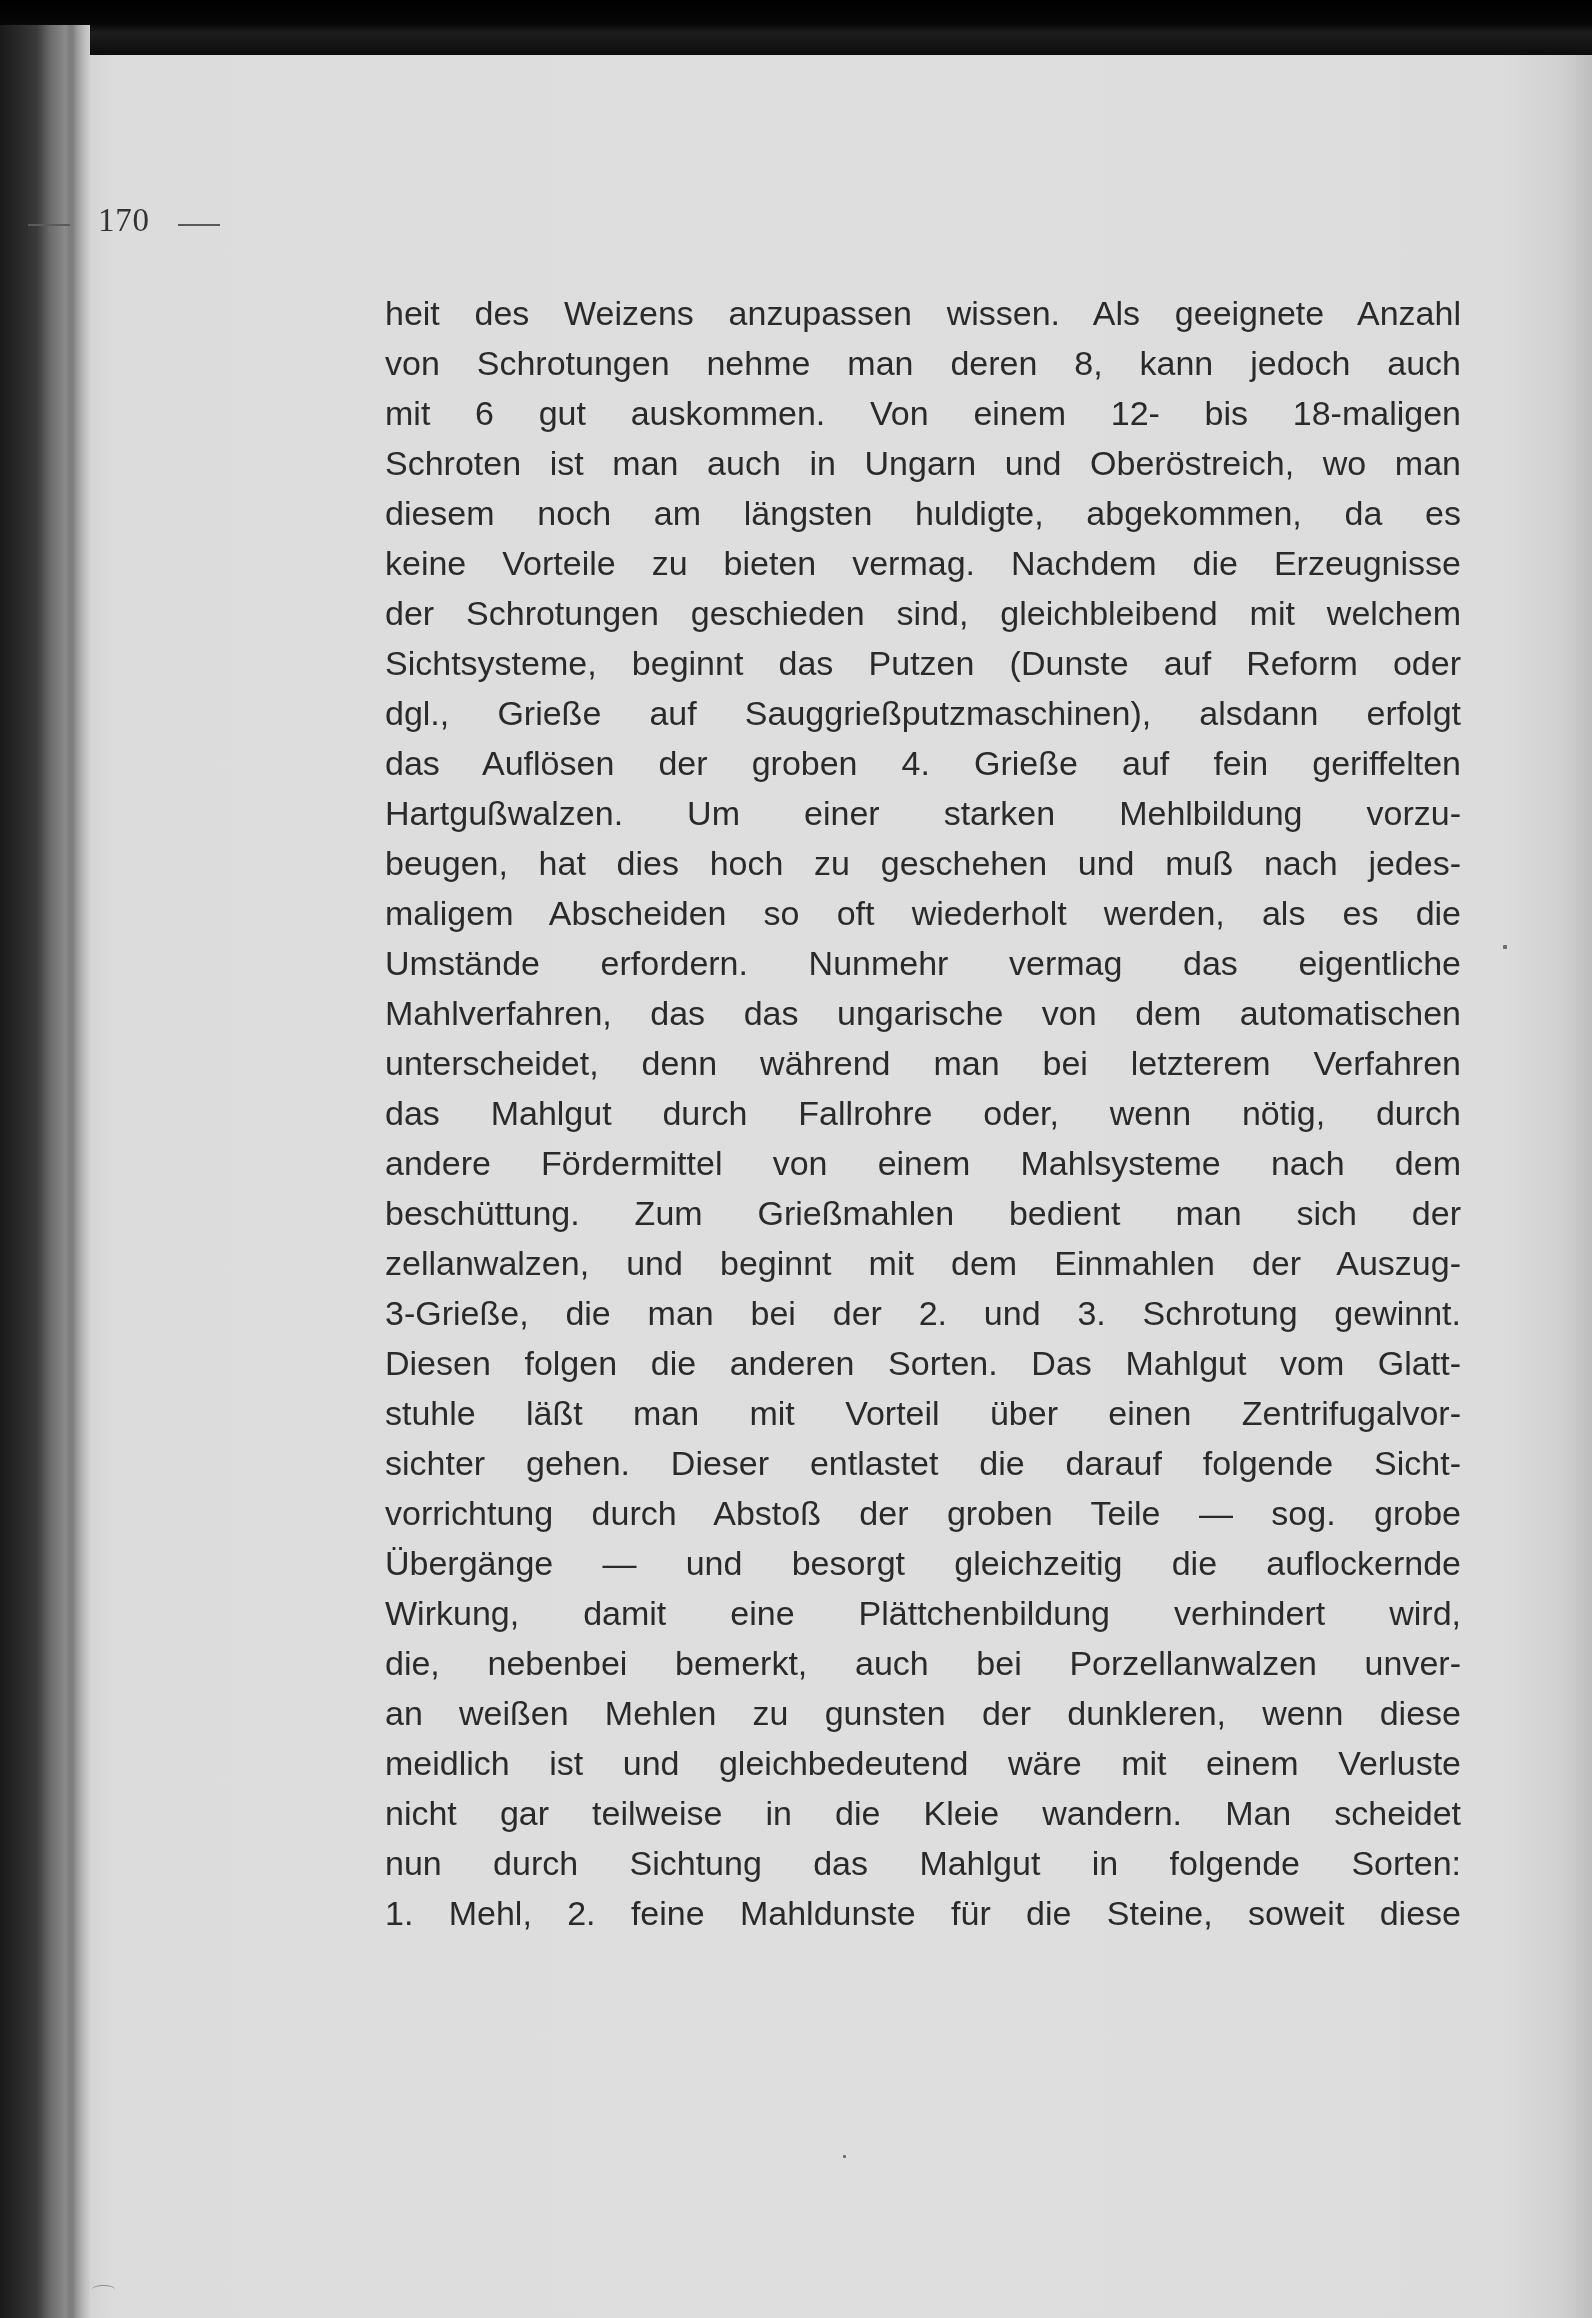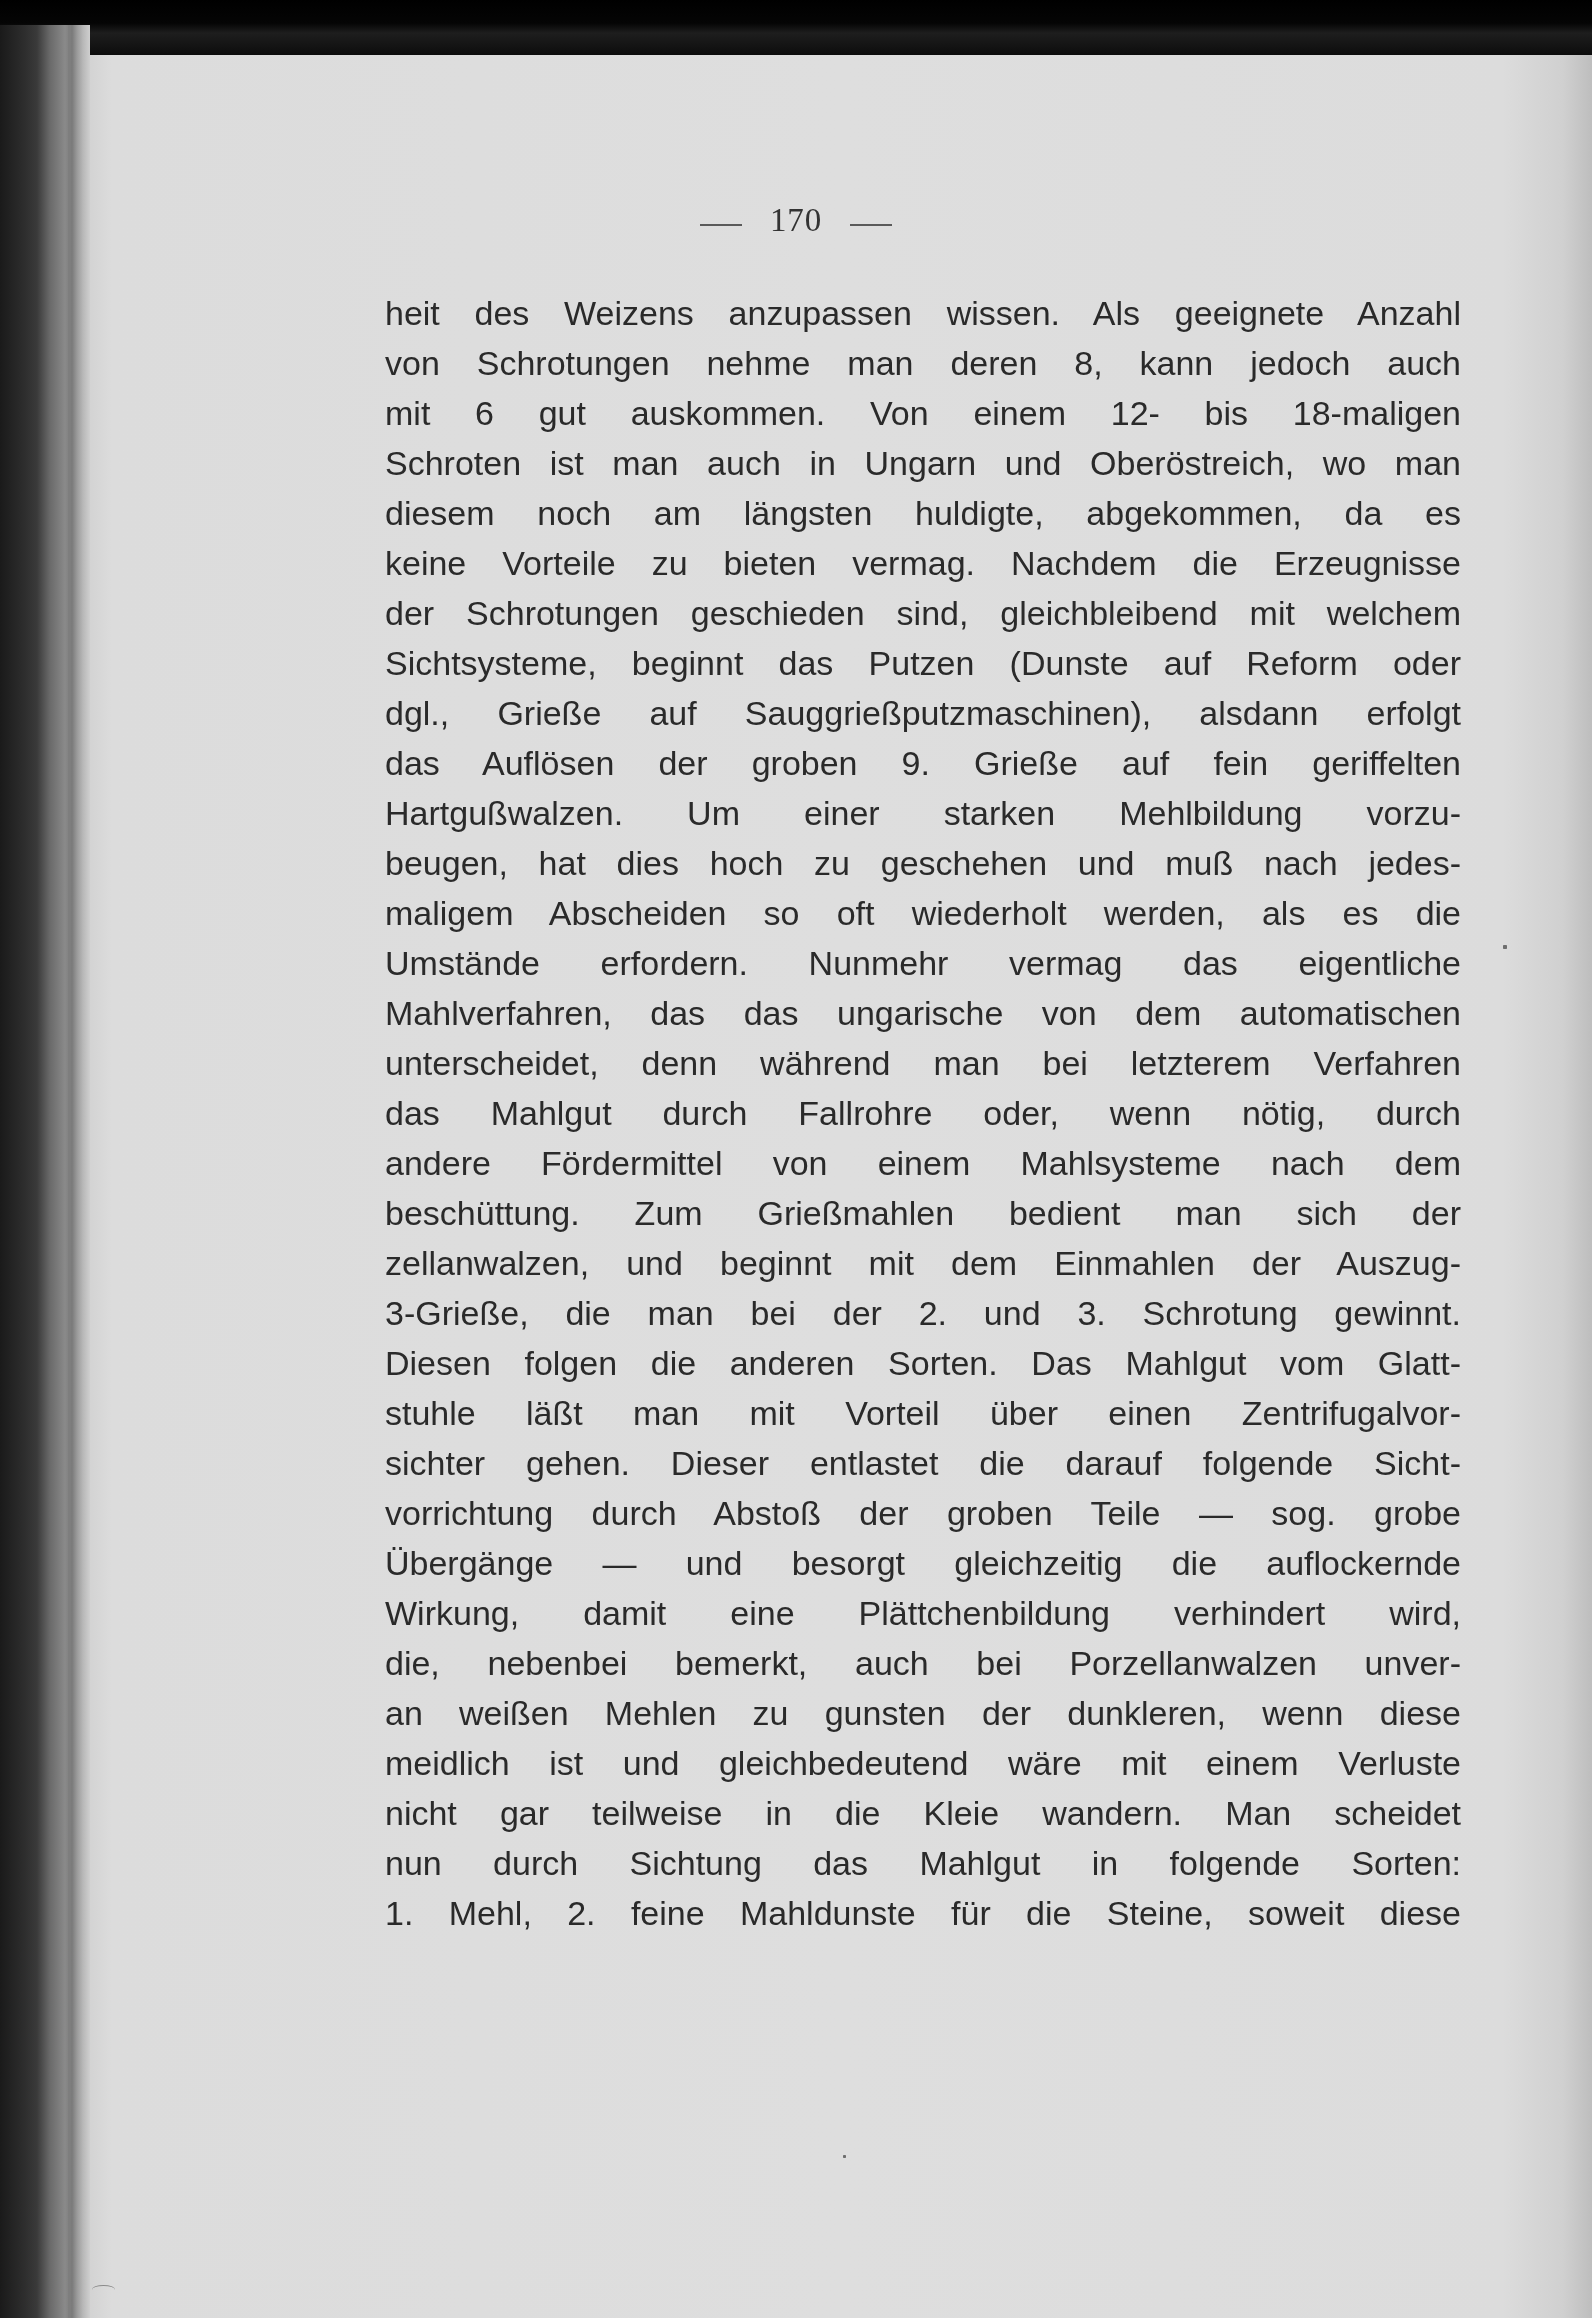--- a/index.html
+++ b/index.html
@@ -38,21 +38,20 @@
     .page {
       position: absolute;
       left: 87px; top: 55px;
       width: 1506px; height: 2264px;
       background: linear-gradient(to right, #d2d2d2 0px, #dcdcdc 25px, #dedede 50%, #dcdcdc 94%, #d0d0d0 98%, #bdbdbd 100%);
     }
     .page-number {
       position: absolute;
       left: 0; top: 202px;
       width: 1592px;
-      text-align: center;
       font-family: "Liberation Serif", "DejaVu Serif", serif;
       font-size: 33px;
       color: #333;
       letter-spacing: 0.8px;
     }
     .page-number .dash {
       display: inline-block;
       width: 42px;
       height: 1.7px;
       background: #5a5a5a;
@@ -109,21 +108,21 @@
   <div class="text-block">
     <div class="line">heit des Weizens anzupassen wissen. Als geeignete Anzahl</div>
     <div class="line">von Schrotungen nehme man deren 8, kann jedoch auch</div>
     <div class="line">mit 6 gut auskommen. Von einem 12- bis 18-maligen</div>
     <div class="line">Schroten ist man auch in Ungarn und Oberöstreich, wo man</div>
     <div class="line">diesem noch am längsten huldigte, abgekommen, da es</div>
     <div class="line">keine Vorteile zu bieten vermag. Nachdem die Erzeugnisse</div>
     <div class="line">der Schrotungen geschieden sind, gleichbleibend mit welchem</div>
     <div class="line">Sichtsysteme, beginnt das Putzen (Dunste auf Reform oder</div>
     <div class="line">dgl., Grieße auf Sauggrießputzmaschinen), alsdann erfolgt</div>
-    <div class="line">das Auflösen der groben 9. Grieße auf fein geriffelten</div>
+    <div class="line">das Auflösen der groben 4. Grieße auf fein geriffelten</div>
     <div class="line">Hartgußwalzen. Um einer starken Mehlbildung vorzu-</div>
     <div class="line">beugen, hat dies hoch zu geschehen und muß nach jedes-</div>
     <div class="line">maligem Abscheiden so oft wiederholt werden, als es die</div>
     <div class="line">Umstände erfordern. Nunmehr vermag das eigentliche</div>
     <div class="line">Mahlverfahren, das das ungarische von dem automatischen</div>
     <div class="line">unterscheidet, denn während man bei letzterem Verfahren</div>
     <div class="line">das Mahlgut durch Fallrohre oder, wenn nötig, durch</div>
     <div class="line">andere Fördermittel von einem Mahlsysteme nach dem</div>
     <div class="line">beschüttung. Zum Grießmahlen bedient man sich der</div>
     <div class="line">zellanwalzen, und beginnt mit dem Einmahlen der Auszug-</div>

